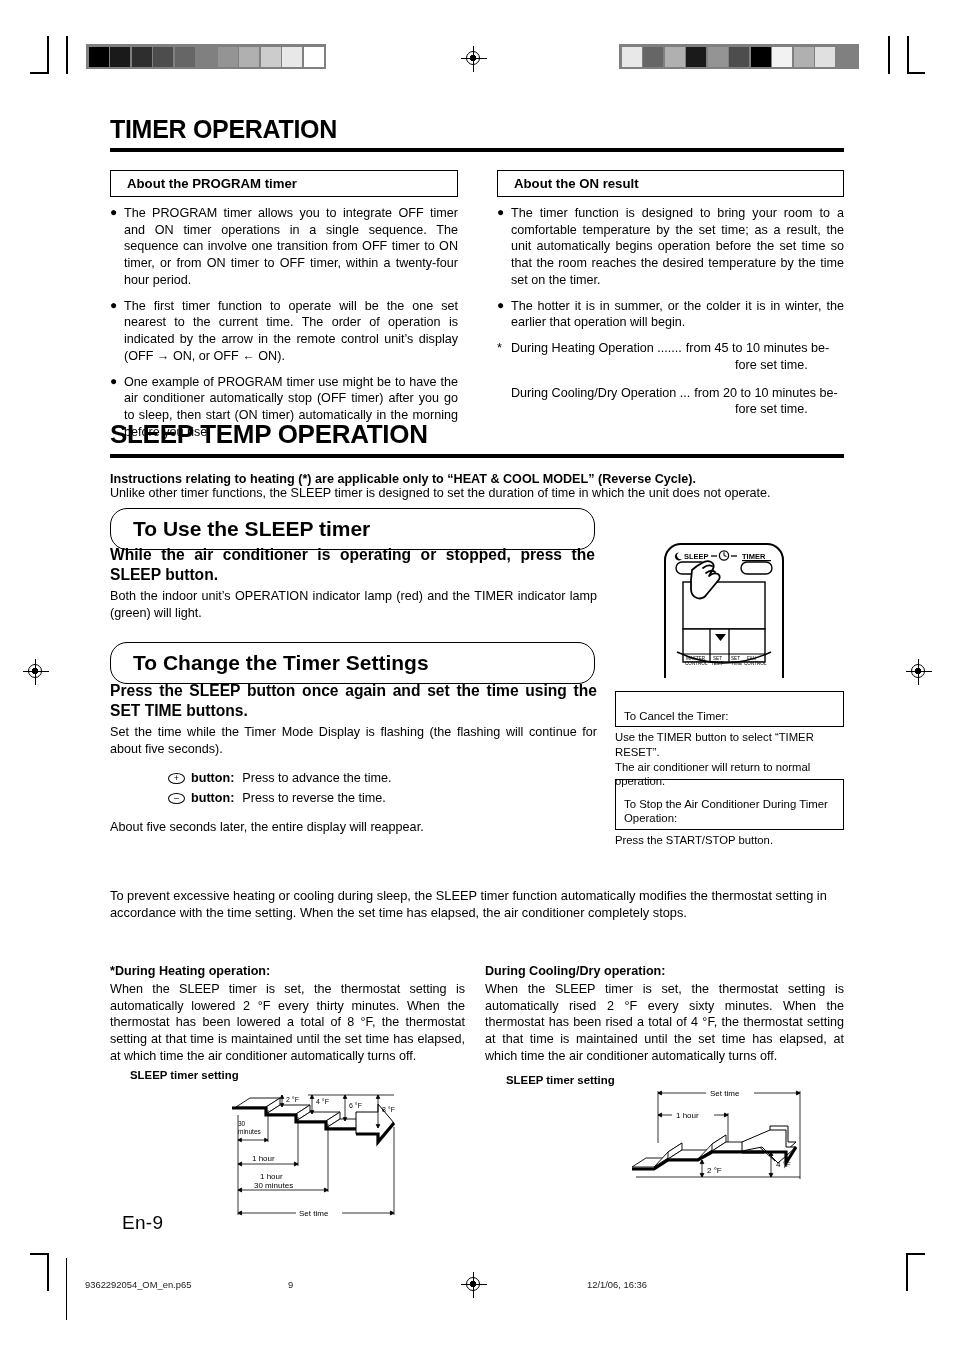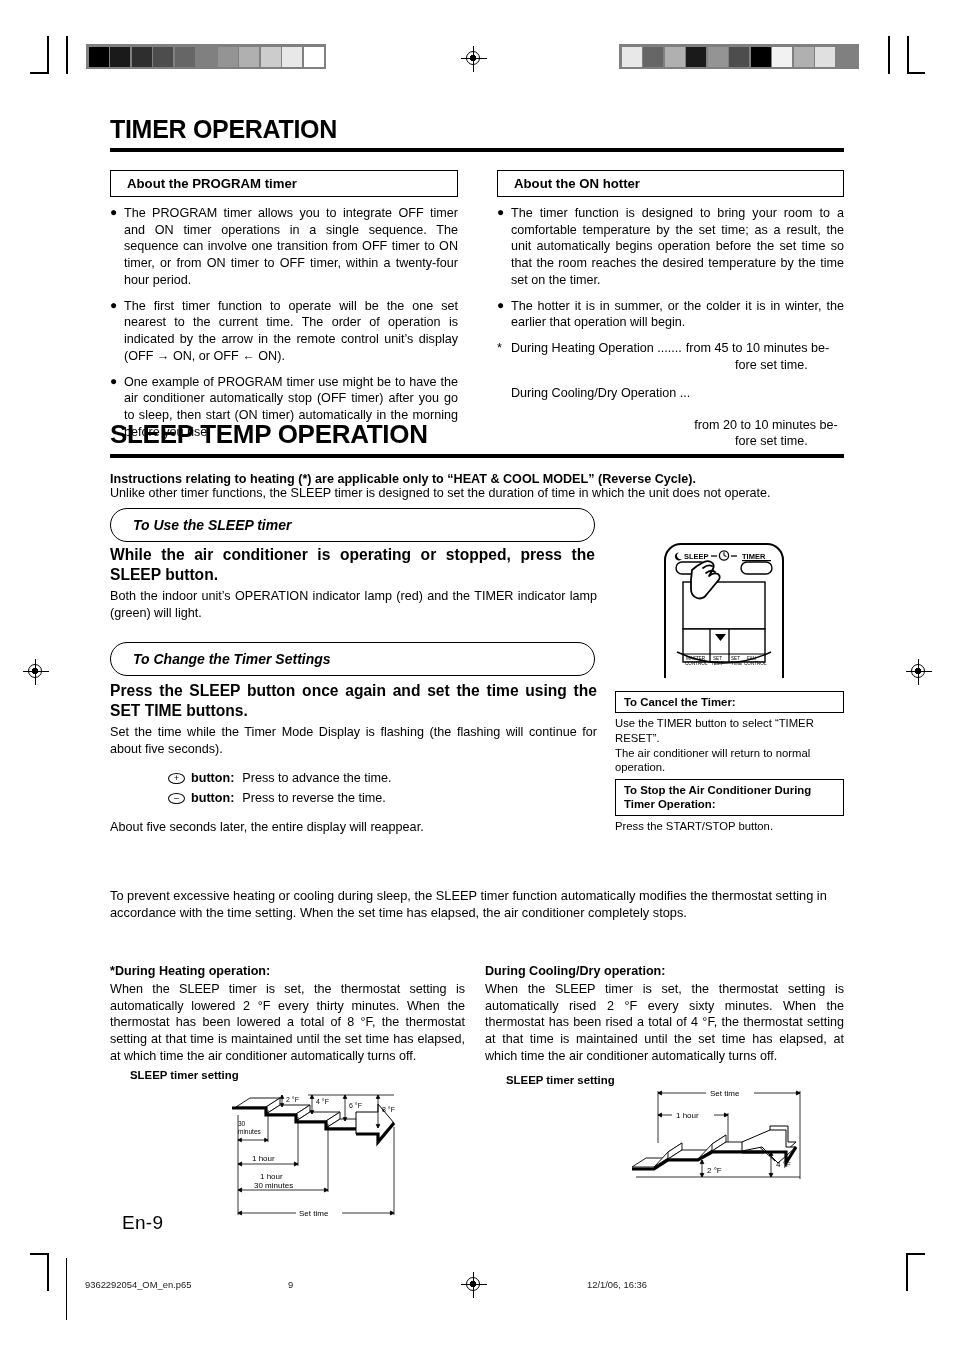--- a/index.html
+++ b/index.html
@@ -68,23 +68,22 @@
   .box-head {
     border: 1.4px solid #000;
     font-weight: bold;
     font-size: 13.2px;
     padding: 5px 0 5px 16px;
     box-sizing: border-box;
   }
   .box-head.rounded {
     border-radius: 17px;
     border-width: 1.6px;
-    font-size: 14px;
+    font-size: 21px;
     padding: 8px 0 8px 22px;
-    font-style: italic;
   }
 
   .bullet-item {
     display: flex;
     font-size: 12.6px;
     line-height: 1.33;
     margin-bottom: 9px;
     text-align: justify;
   }
   .bullet-item .dot {
@@ -141,23 +140,23 @@
     font-size: 9px;
     line-height: 9px;
     text-align: center;
     margin-right: 6px;
   }
   .pmrow b { margin-right: 4px; }
 
   
   .side-box-head {
     border: 1.3px solid #000;
-    font-weight: bold;
+    font-weight: normal;
     font-size: 11.4px;
-    padding: 3px 0 3px 8px;
+    padding: 17px 0 3px 8px;
     line-height: 1.25;
     box-sizing: border-box;
   }
   .side-box-body {
     font-size: 11.3px;
     line-height: 1.3;
     padding-top: 3px;
   }
 
   .small-bold { font-weight: bold; font-size: 11.4px; }
@@ -252,21 +251,21 @@
         <span class="txt">The first timer function to operate will be the one set nearest to the current time. The order of operation is indicated by the arrow in the remote control unit’s display (OFF → ON, or OFF ← ON).</span>
       </div>
       <div class="bullet-item">
         <span class="dot">●</span>
         <span class="txt">One example of PROGRAM timer use might be to have the air conditioner automatically stop (OFF timer) after you go to sleep, then start (ON timer) automatically in the morning before you rise.</span>
       </div>
     </div>
   </div>
 
   <div style="position:absolute; left:497px; top:170px; width:347px;">
-    <div class="box-head">About the ON hotter</div>
+    <div class="box-head">About the ON result</div>
 
     <div style="margin-top:8px;">
       <div class="bullet-item">
         <span class="dot">●</span>
         <span class="txt">The timer function is designed to bring your room to a comfortable temperature by the set time; as a result, the unit automatically begins operation before the set time so that the room reaches the desired temperature by the time set on the timer.</span>
       </div>
       <div class="bullet-item">
         <span class="dot">●</span>
         <span class="txt">The hotter it is in summer, or the colder it is in winter, the earlier that operation will begin.</span>
       </div>
@@ -278,21 +277,21 @@
           <span class="val" style="padding-left:4px;">from 45 to 10 minutes be-</span>
         </div>
         <div class="ontimer-row">
           <span style="width:238px; flex:0 0 auto;"></span>
           <span>fore set time.</span>
         </div>
 
         <div class="ontimer-row" style="margin-top:11px;">
           <span class="star"></span>
           <span class="lbl">During Cooling/Dry Operation ...</span>
-          <span class="val" style="padding-left:4px;margin-top:32px;">from 20 to 10 minutes be-</span>
+          <span class="val" style="padding-left:4px;">from 20 to 10 minutes be-</span>
         </div>
         <div class="ontimer-row">
           <span style="width:238px; flex:0 0 auto;"></span>
           <span>fore set time.</span>
         </div>
 
       </div>
     </div>
   </div>
 

